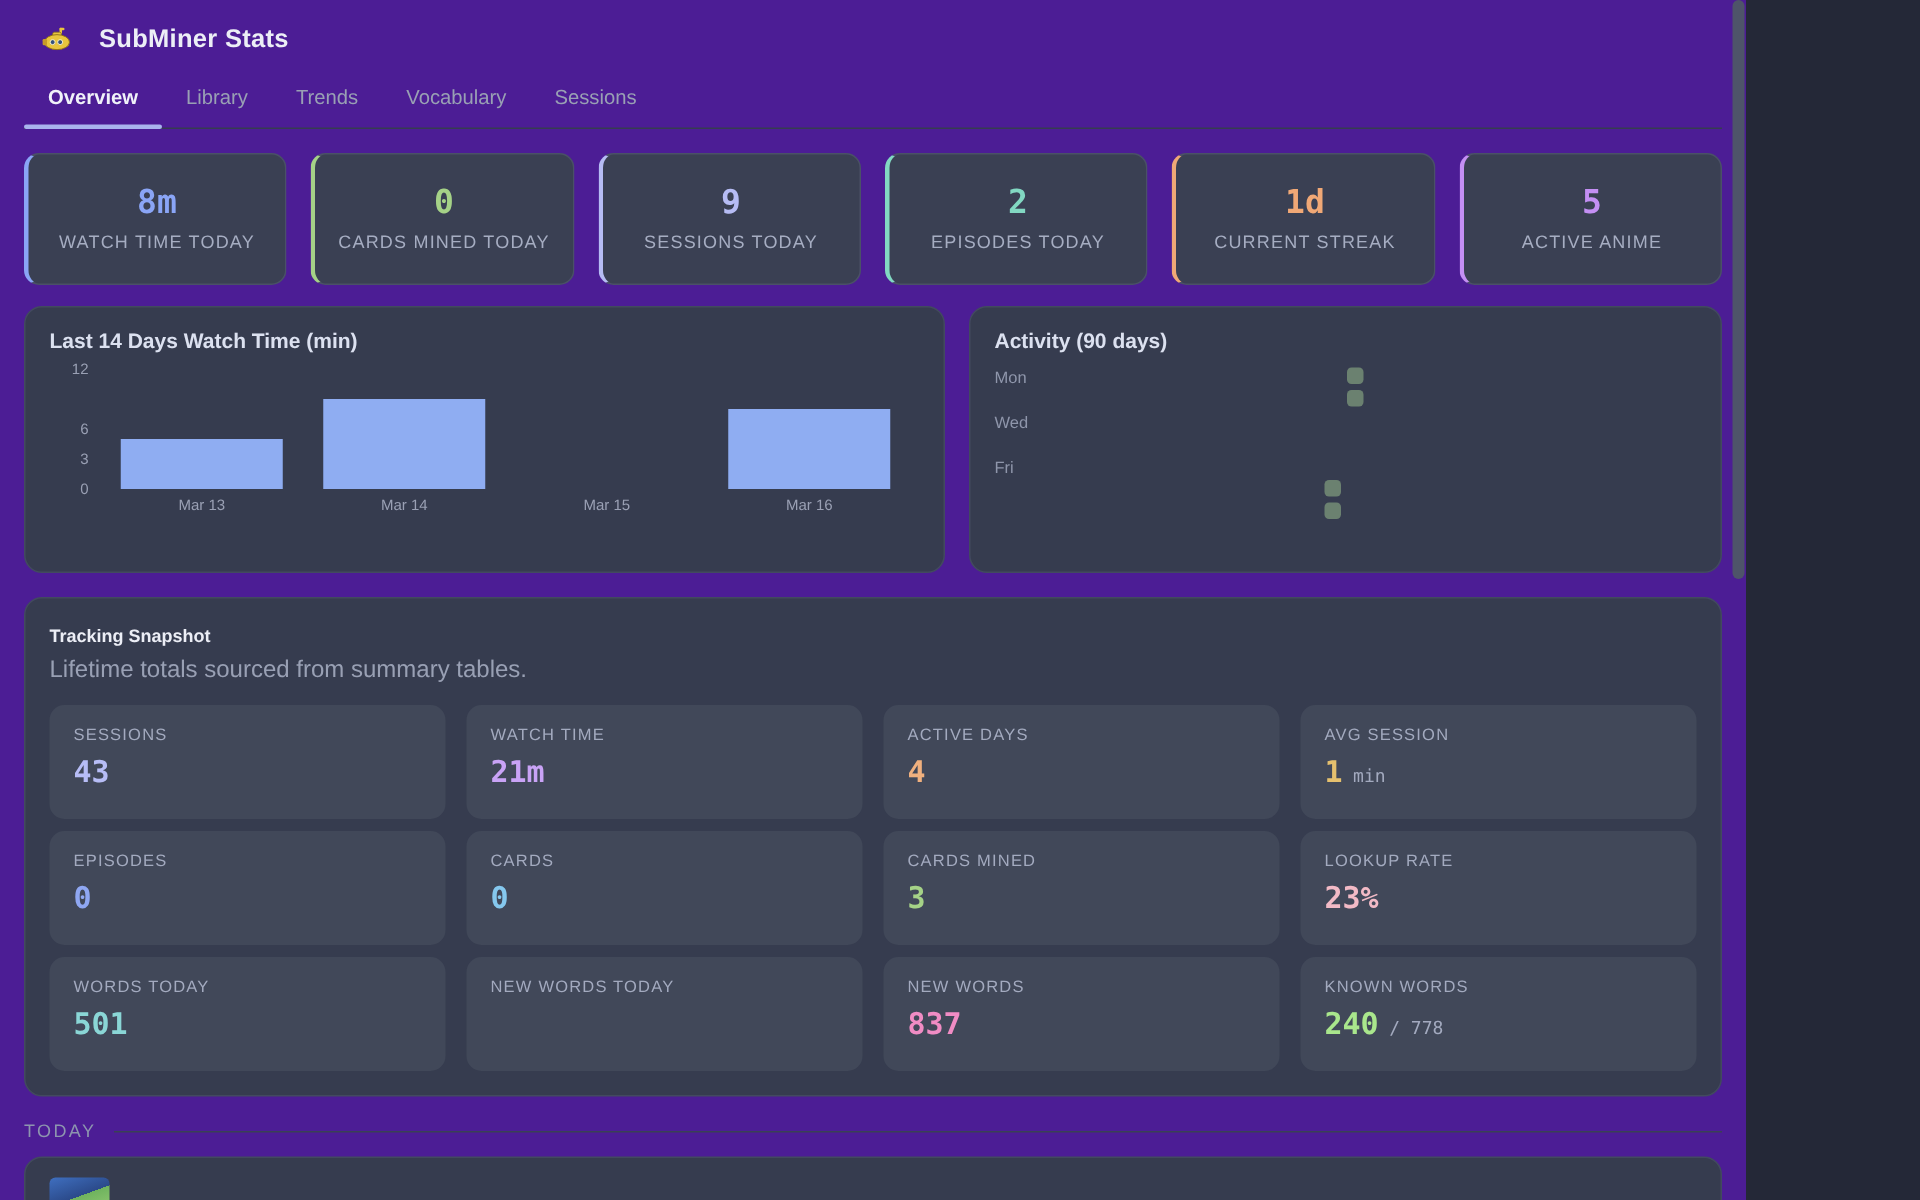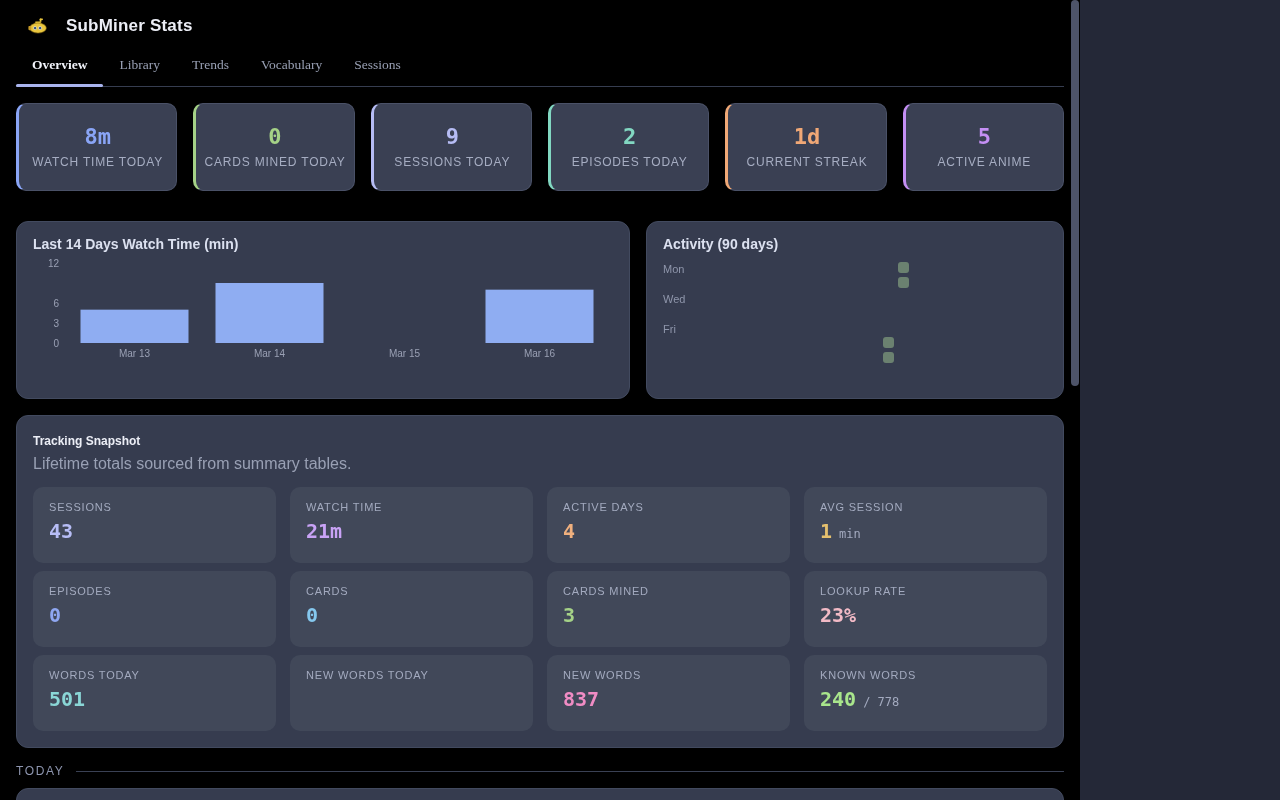--- a/index.html
+++ b/index.html
@@ -1,44 +1,44 @@
 <!DOCTYPE html>
 <html><head>
 <meta charset="utf-8">
 <style>
   html,body{margin:0;padding:0;background:#242837;}
-  .app{position:relative;width:1080px;height:800px;overflow:hidden;background:#000000;
+  .app{position:relative;width:1164px;height:800px;overflow:hidden;background:#4c1d95;
        font-family:"Liberation Sans",sans-serif;color:#e9ecf5;}
 
   
   .hdr{display:flex;align-items:center;gap:18px;padding:16px 16px 0 28px;}
   .hdr h1{margin:0;font-size:17px;font-weight:700;color:#eceef6;letter-spacing:.2px;}
   .logo{width:20px;height:18px;display:inline-flex;}
 
   
   .tabs{display:flex;margin:12px 16px 0;border-bottom:1px solid #363d50;}
   .tab{background:none;border:none;outline:none;color:#99a0b4;font-size:13.5px;
-       font-family:Liberation Serif, serif;padding:9px 16px 13px;position:relative;cursor:pointer;}
+       font-family:Liberation Sans, sans-serif;padding:9px 16px 13px;position:relative;cursor:pointer;}
   .tab.active{color:#f0f2f9;font-weight:700;}
   .tab.active::after{content:"";position:absolute;left:0;right:0;bottom:-1px;height:3px;
        background:#a9b4ee;border-radius:2px;}
 
   main{padding:0 16px;}
 
   
   .stat-row{display:flex;gap:16px;margin-top:16px;}
   .stat-card{flex:1;height:88px;background:#3a4053;border:1px solid #4a5167;border-left-width:3px;
        border-left-style:solid;border-radius:10px;box-sizing:border-box;display:flex;
        flex-direction:column;align-items:center;justify-content:center;gap:7px;}
   .stat-value{font-family:"DejaVu Sans Mono",monospace;font-size:22px;font-weight:700;line-height:1;}
   .stat-label{font-size:12px;color:#a6adc2;letter-spacing:.8px;}
 
   
   .panel{background:#363c4f;border:1px solid #424a5f;border-radius:12px;box-sizing:border-box;}
-  .charts-row{display:flex;gap:16px;margin-top:30px;}
+  .charts-row{display:flex;gap:16px;margin-top:14px;}
   .half-panel{flex:1;height:178px;padding:14px 16px;}
   .panel-title{font-size:14px;font-weight:700;color:#dce1f0;}
 
   
   .heatmap{position:relative;margin-top:10px;height:108px;}
   .hm-label{position:absolute;left:0;font-size:11px;color:#8f96ab;line-height:15px;}
   .hm-cell{position:absolute;width:11px;height:11px;border-radius:3px;}
 
   
   .snapshot{margin-top:16px;padding:18px 16px 16px;}

